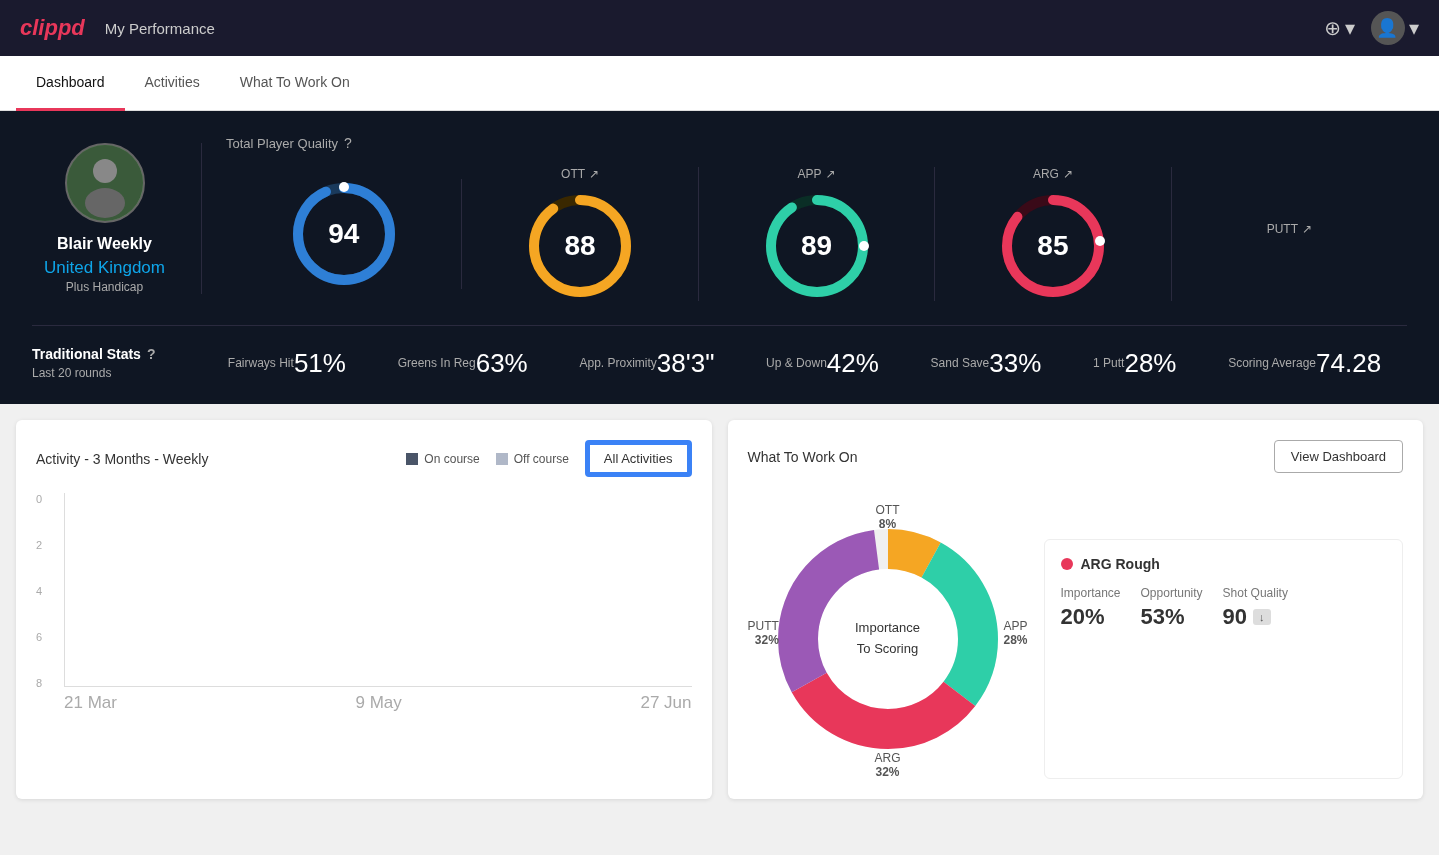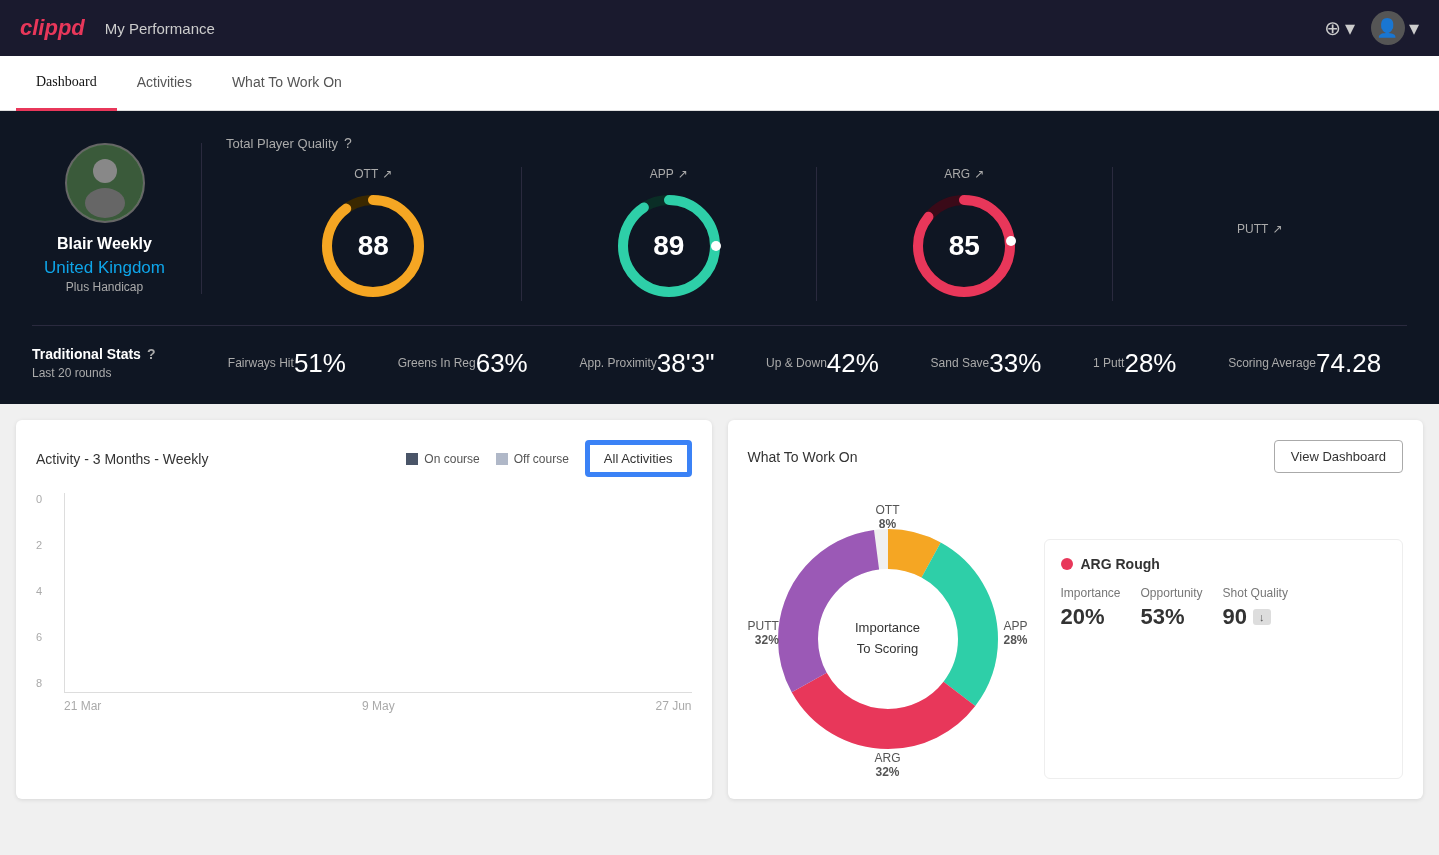--- a/index.html
+++ b/index.html
@@ -29,21 +29,21 @@
       padding: 0 16px;
     }
     .tab {
       padding: 18px 20px;
       font-size: 14px;
       color: #555;
       cursor: pointer;
       border-bottom: 3px solid transparent;
       margin-bottom: -1px;
     }
-    .tab.active { color: #111; border-bottom: 3px solid #e8375a; font-family: Liberation Serif, serif; }
+    .tab.active { color: #111; border-bottom: 3px solid #e8375a; }
 
     
     .dark-panel {
       background: #0f1623;
       padding: 24px 32px;
       display: flex;
       flex-direction: column;
       gap: 0;
     }
     .profile-stats-row {
@@ -172,21 +172,21 @@
       position: relative;
     }
     .bar-group { display: flex; flex-direction: column; align-items: center; gap: 0; flex: 1; justify-content: flex-end; height: 100%; }
     .bar-off { background: #b0b8c8; }
     .bar-on { background: #4a5568; }
     .chart-x-labels {
       margin-left: 28px;
       display: flex;
       justify-content: space-between;
       padding-top: 6px;
-      font-size: 12px;
+      font-size: 17px;
       color: #aaa;
       align-items: center;
     }
 
     
     .work-on-card {
       flex: 1;
       background: #fff;
       border-radius: 6px;
       padding: 20px;
@@ -277,20 +277,30 @@
       <div class="profile-handicap">Plus Handicap</div>
     </div>
 
     <div class="quality-section">
       <div class="quality-label">
         <span>Total Player Quality</span>
         <span class="question-icon">?</span>
       </div>
       <div class="quality-scores">
 
+        <div class="score-item">
+          <div class="score-circle-container">
+            <svg width="110" height="110" viewBox="0 0 110 110">
+              <circle cx="55" cy="55" r="46" fill="none" stroke="#1a3a5c" stroke-width="10"></circle>
+              <circle cx="55" cy="55" r="46" fill="none" stroke="#2e7fd6" stroke-width="10" stroke-dasharray="270 290" stroke-dashoffset="0" stroke-linecap="round" transform="rotate(-90 55 55)"></circle>
+              <circle cx="55" cy="8" r="5" fill="#fff"></circle>
+            </svg>
+            <div class="score-number">94</div>
+          </div>
+        </div>
 
         <div class="score-item">
           <div class="score-label">
             OTT <span>↗</span>
           </div>
           <div class="score-circle-container">
             <svg width="110" height="110" viewBox="0 0 110 110">
               <circle cx="55" cy="55" r="46" fill="none" stroke="#3a2800" stroke-width="10"></circle>
               <circle cx="55" cy="55" r="46" fill="none" stroke="#f5a623" stroke-width="10" stroke-dasharray="260 290" stroke-dashoffset="0" stroke-linecap="round" transform="rotate(-90 55 55)"></circle>
             </svg>

